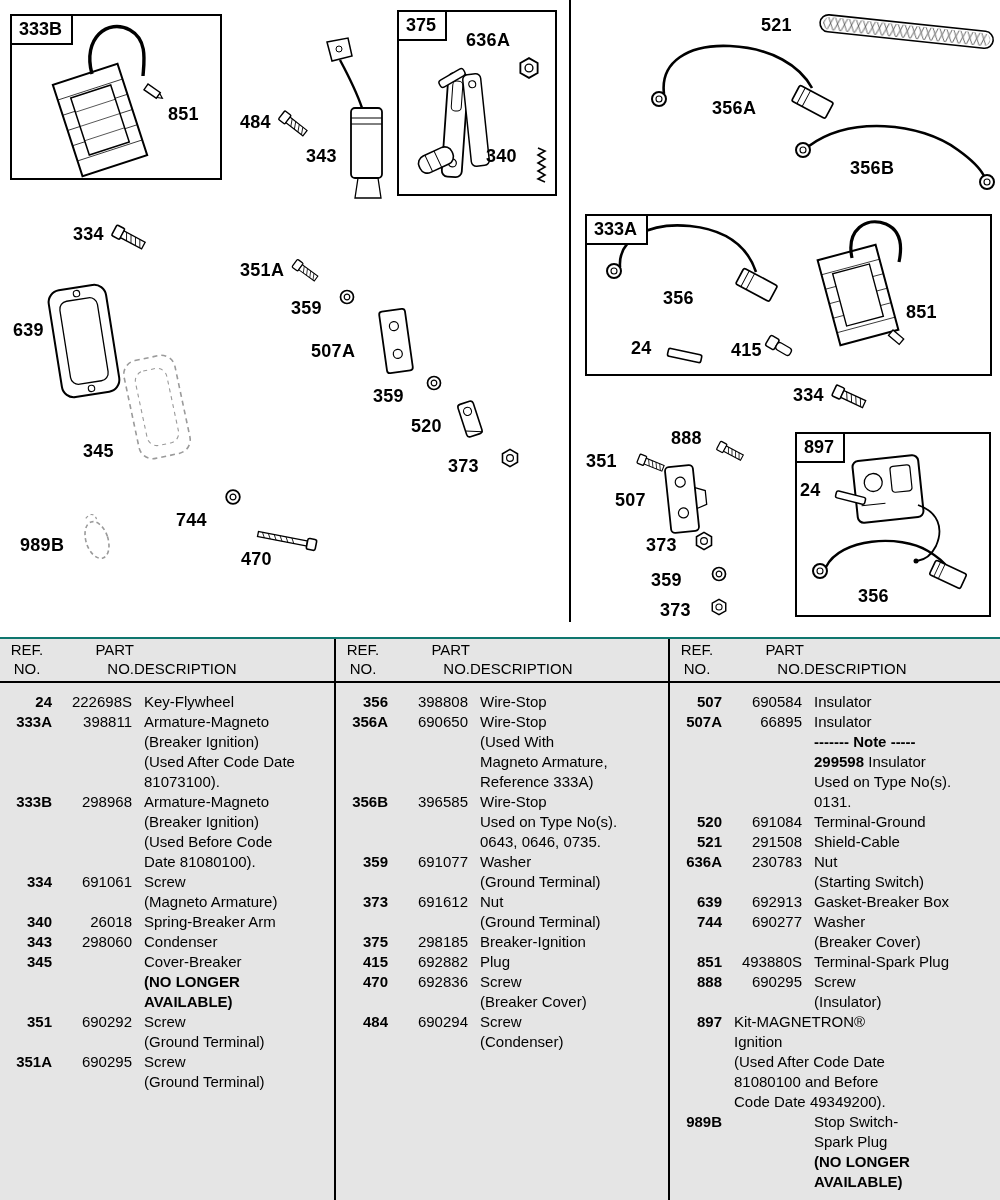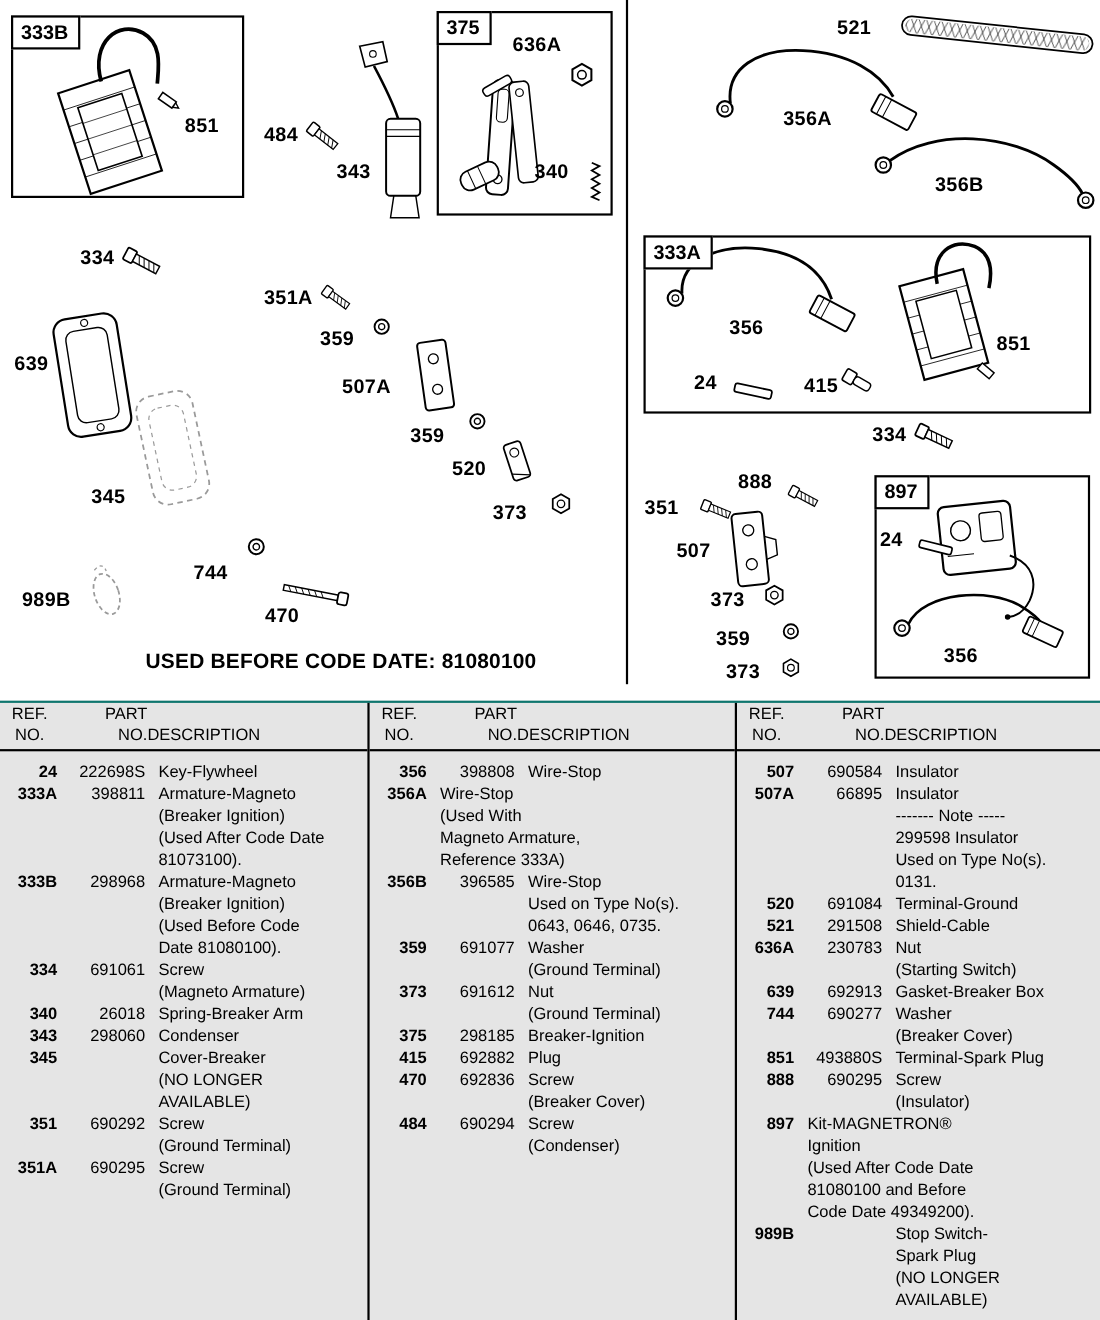--- a/index.html
+++ b/index.html
@@ -25,21 +25,21 @@
   .t-header{display:flex;align-items:flex-end;height:44px;border-bottom:2px solid #000;
             font-size:15px;line-height:19px;padding-bottom:3px}
   .h-ref{width:54px;text-align:center}
   .h-part{width:80px;text-align:right}
   .h-desc{flex:1;text-align:left}
   .t-body{padding-top:9px;font-size:15px;line-height:20px}
   .t-row{display:flex}
   .c-ref{width:52px;text-align:right;font-weight:bold;flex:none}
   .c-part{width:80px;text-align:right;font-weight:normal;flex:none}
   .c-desc{flex:1;margin-left:12px;min-width:0}
-  .c-desc .b{font-weight:normal}
+  .c-desc .b{font-weight:bold}
 </style>
 </head>
 <body>
 
 <div class="diagram">
 
   <svg class="diagram-art" width="1000" height="637" viewBox="0 0 1000 637">
     <defs>
       <pattern id="braid" width="7" height="16" patternUnits="userSpaceOnUse">
         <path d="M0,0 L7,16 M7,0 L0,16" stroke="#444" stroke-width="0.8" fill="none"></path>
@@ -274,21 +274,20 @@
       <div class="part-label" style="left: 586px; top: 451px;">351</div>
       <div class="part-label" style="left: 615px; top: 490px;">507</div>
       <div class="part-label" style="left: 800px; top: 480px;">24</div>
       <div class="part-label" style="left: 646px; top: 535px;">373</div>
       <div class="part-label" style="left: 651px; top: 570px;">359</div>
       <div class="part-label" style="left: 660px; top: 600px;">373</div>
       <div class="part-label" style="left: 858px; top: 586px;">356</div>
     </div>
 
   <div class="v-divider"></div>
-  <div class="footer-note">USED BEFORE CODE DATE: 81080100</div>
 </div>
 
 <div id="parts-table">
     <div class="t-col">
       <div class="t-header">
         <div class="h-ref">
           <div>REF.</div>
           <div>NO.</div>
         </div>
         <div class="h-part">
@@ -389,20 +388,21 @@
       <div class="t-body">
         <div class="t-row">
           <div class="c-ref">356</div>
           <div class="c-part">398808</div>
           <div class="c-desc">
             <div><span>Wire-Stop</span></div>
           </div>
         </div>
         <div class="t-row">
           <div class="c-ref">356A</div>
+          <div class="c-part">690650</div>
           <div class="c-desc">
             <div><span>Wire-Stop</span></div>
             <div><span>(Used With</span></div>
             <div><span>Magneto Armature,</span></div>
             <div><span>Reference 333A)</span></div>
           </div>
         </div>
         <div class="t-row">
           <div class="c-ref">356B</div>
           <div class="c-part">396585</div>

